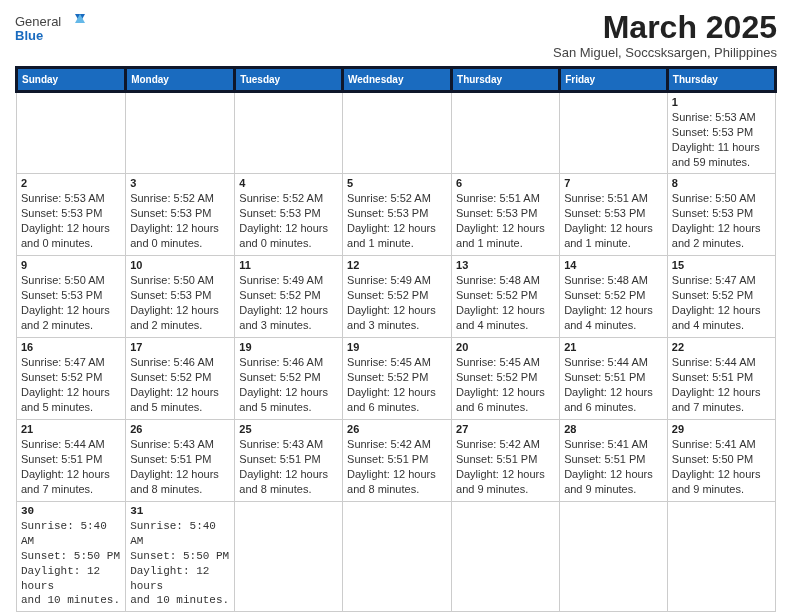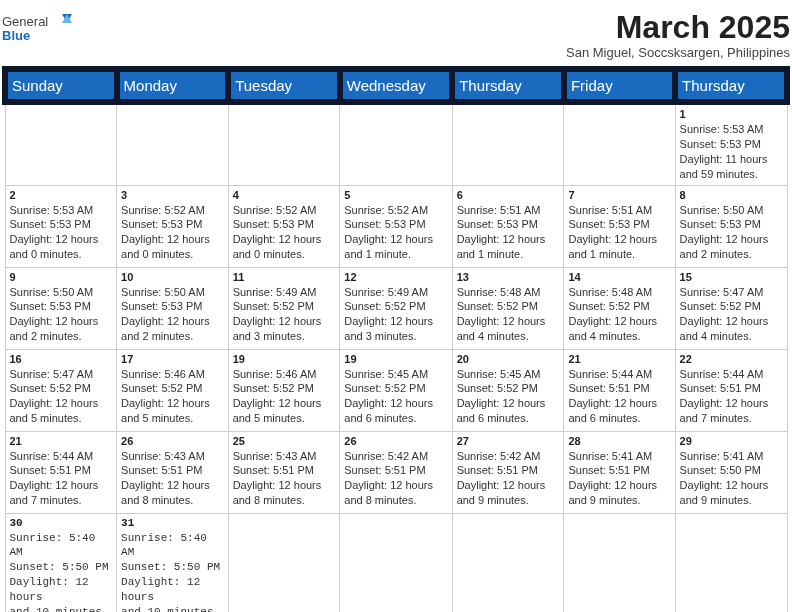--- a/index.html
+++ b/index.html
@@ -7,21 +7,21 @@
       font-family: Arial, sans-serif;
       background: #fff;
       width: 792px;
       height: 612px;
       overflow: hidden;
     }
     .page {
       width: 792px;
       height: 612px;
       background: #fff;
-      padding: 10px 2px;
+      padding: 10px 15px;
     }
     .header {
       display: flex;
       align-items: flex-start;
       justify-content: space-between;
       margin-bottom: 6px;
     }
     .logo {
       display: flex;
       align-items: center;
@@ -44,23 +44,23 @@
     .calendar {
       width: 100%;
       border-collapse: collapse;
       font-size: 9.5px;
     }
     .calendar thead tr th {
       background: #1a6bbf;
       color: #fff;
       padding: 5px 4px;
       text-align: left;
-      font-size: 15px;
-      font-weight: normal;
-      border: 6px solid #0f172a;
+      font-size: 10px;
+      font-weight: bold;
+      border: 3px solid #0f172a;
     }
     .calendar tbody tr td {
       border: 1px solid #ccc;
       vertical-align: top;
       padding: 3px 4px;
       width: 113px;
       height: 82px;
       background: #fff;
     }
     .day-num {

